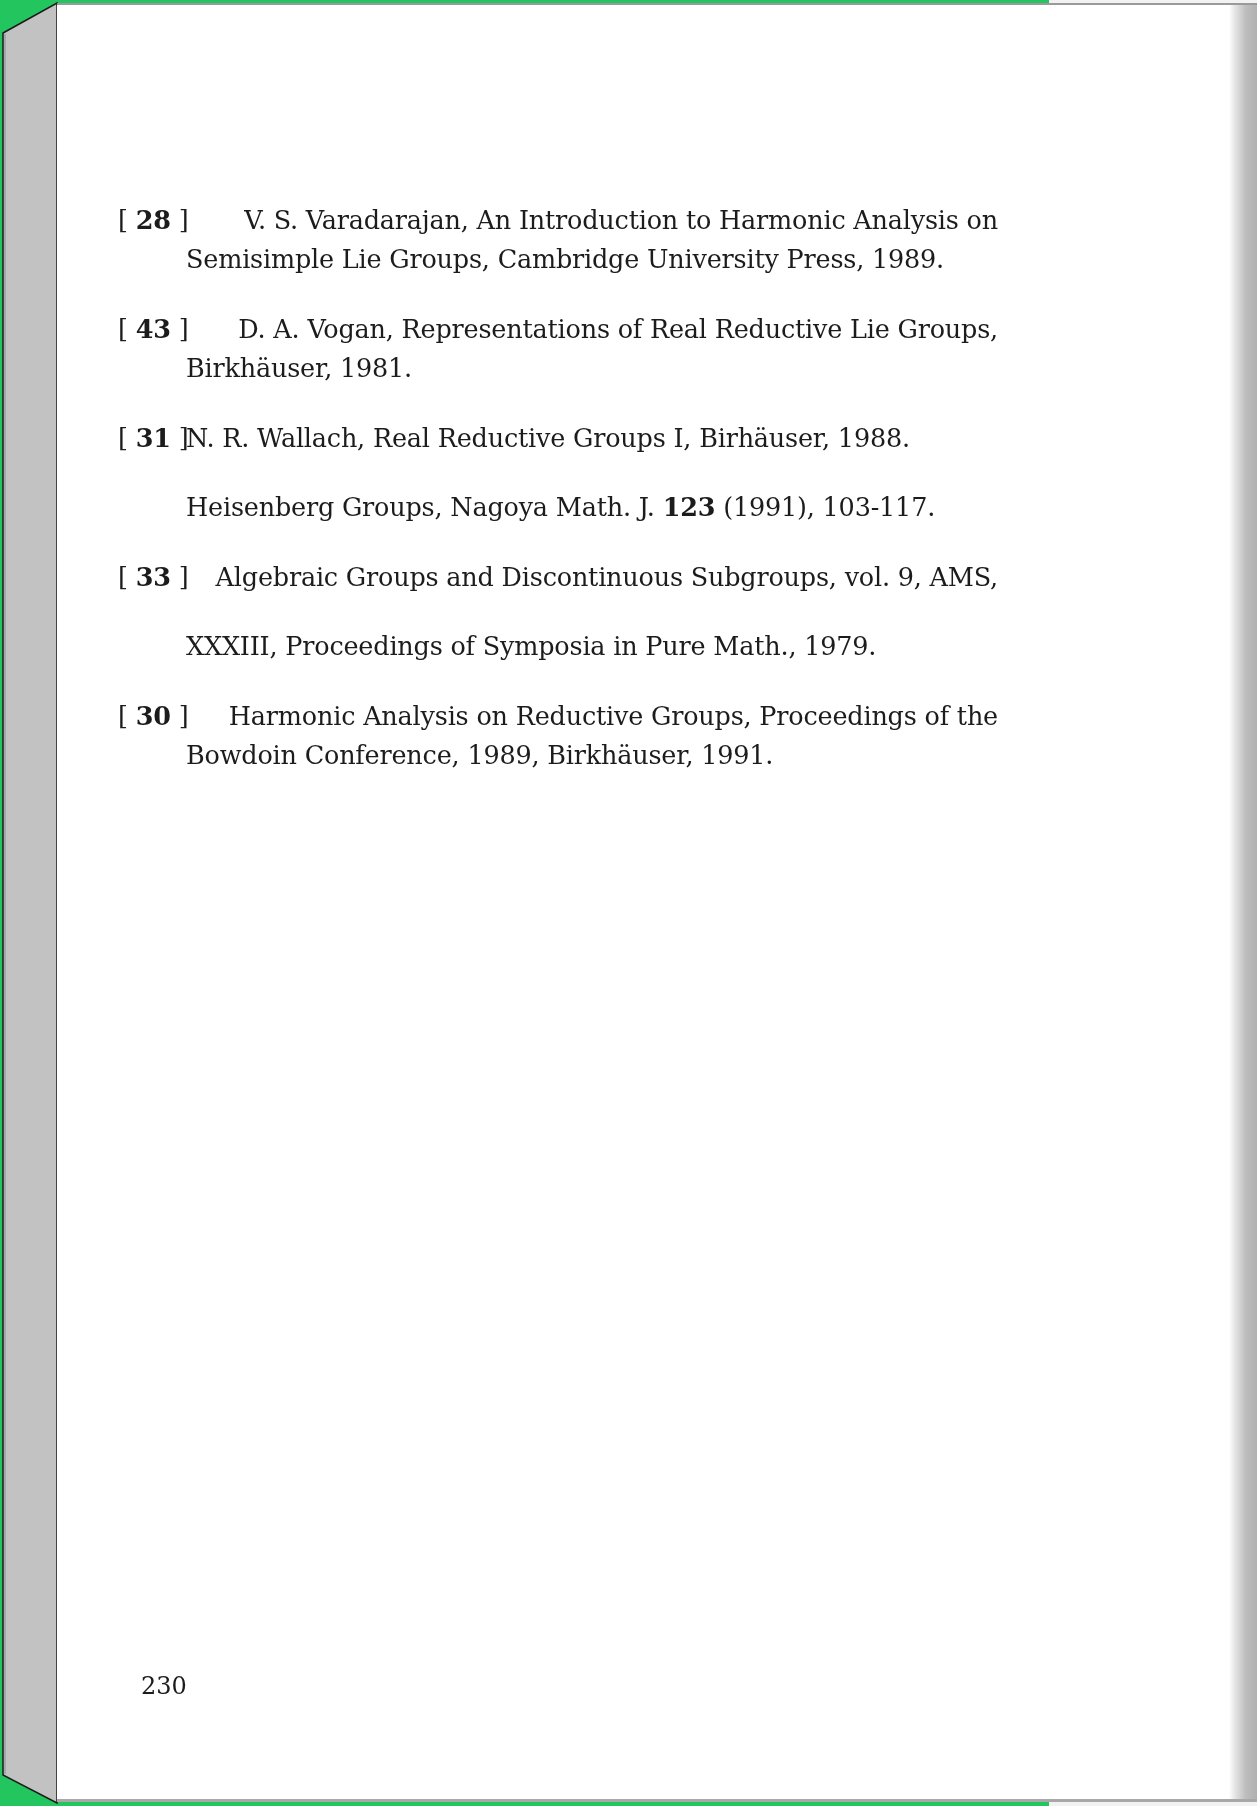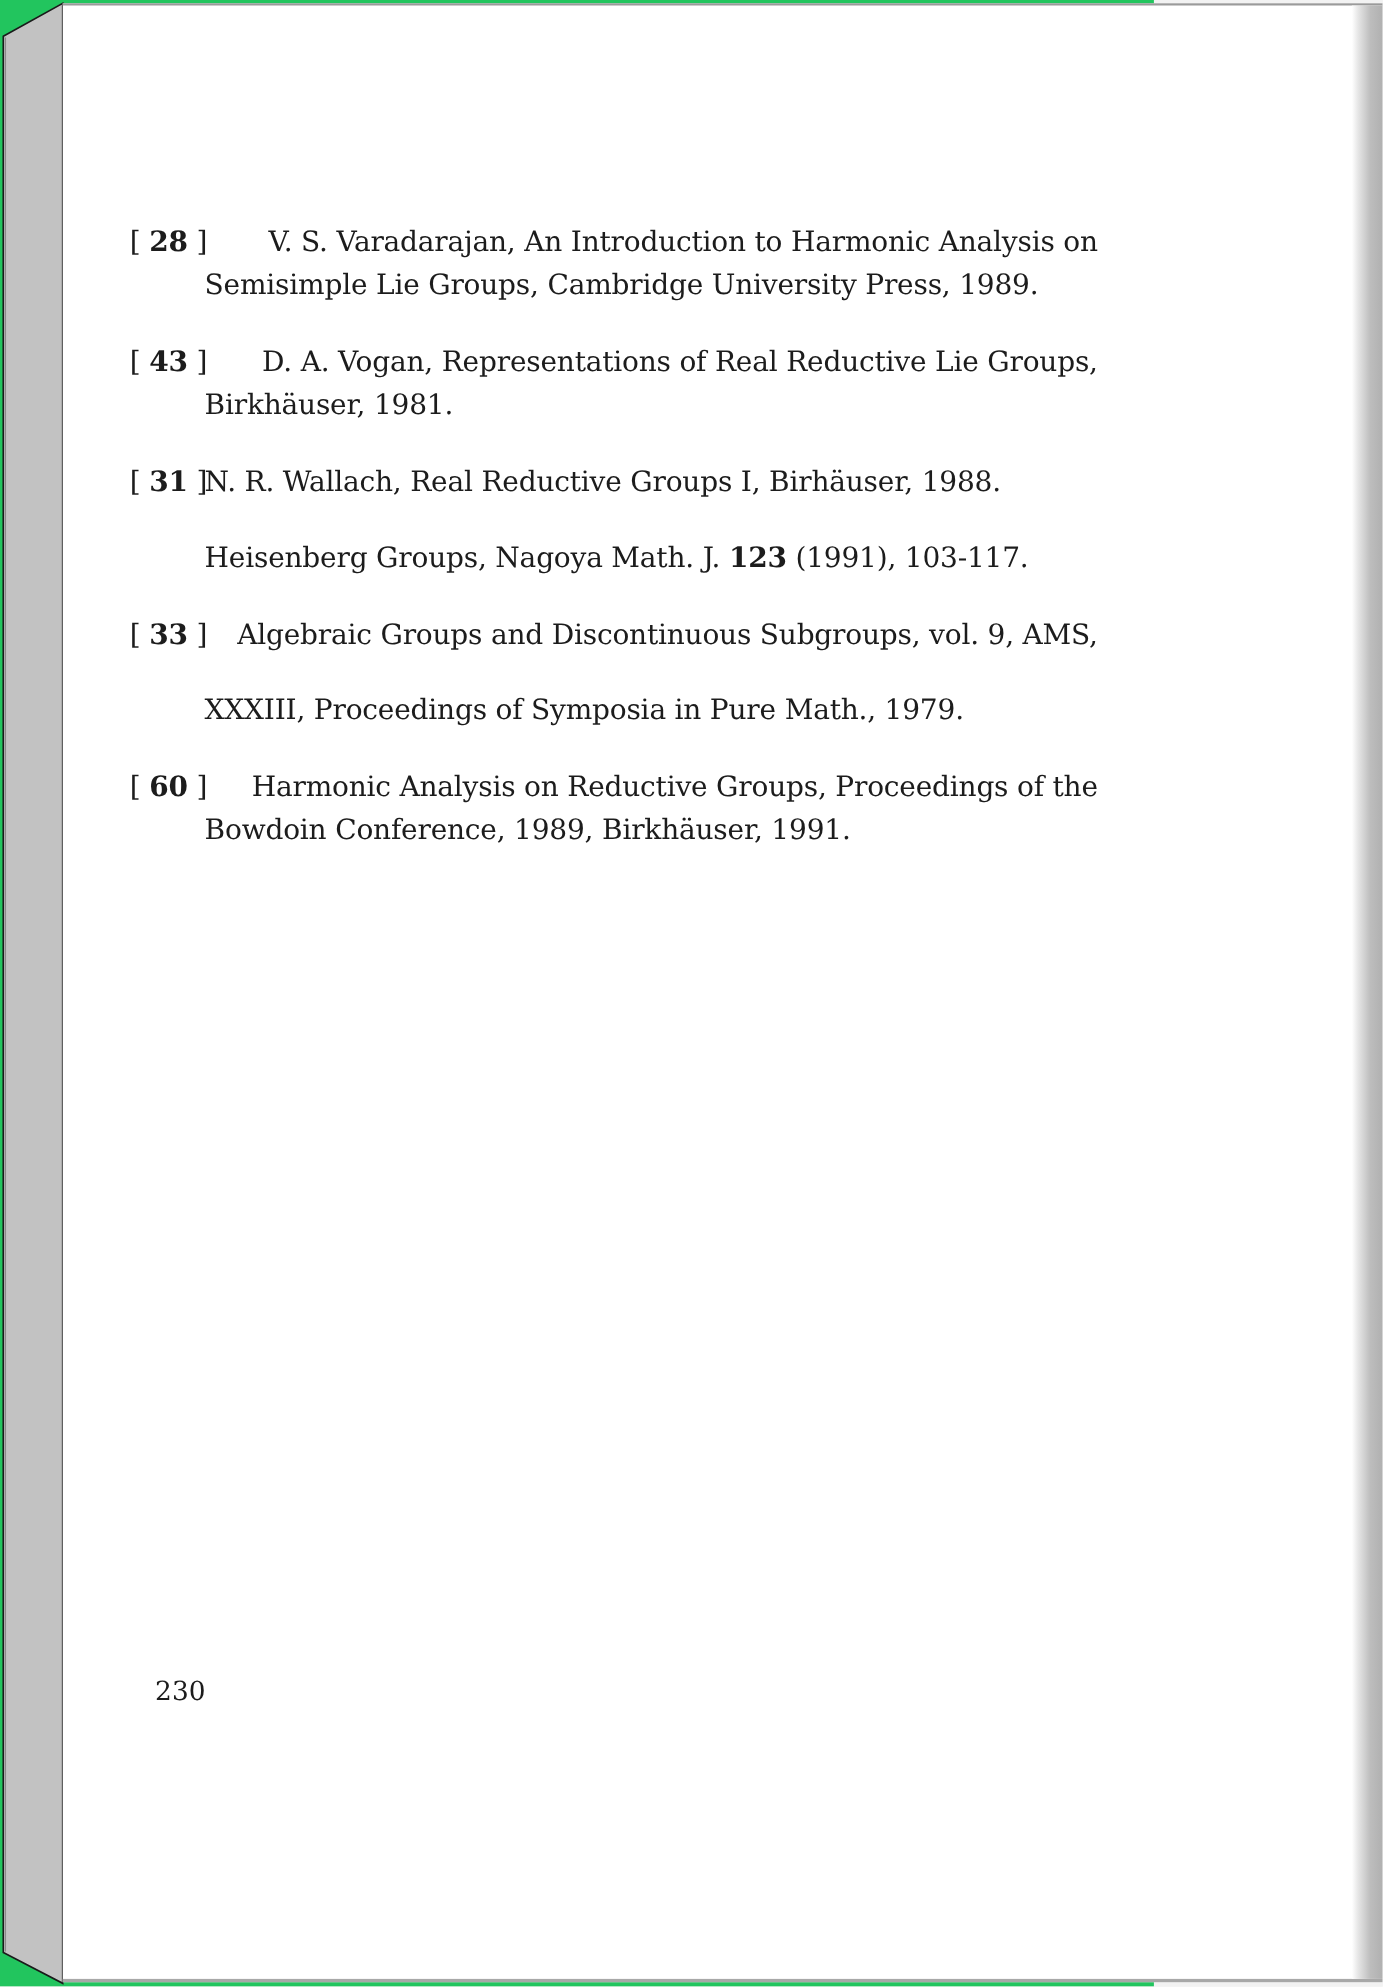--- a/index.html
+++ b/index.html
@@ -86,21 +86,21 @@
       transform: translateY(-3px);
     }
     .justify-line {
       display: flex;
       justify-content: flex-end;
       width: 812px;
     }
     .page-number {
       position: absolute;
       left: 141px;
-      top: 1523px;
+      top: 1672px;
       font-family: "DejaVu Serif", "Liberation Serif", serif;
       font-size: 24px;
       color: #1c1c1c;
     }
   </style>
 </head>
 <body>
 
 <div class="stage">
 
@@ -157,21 +157,21 @@
           </span>
       </div>
     </div>
 
     <div class="ref">
       <div class="ref-rest">XXXIII, Proceedings of Symposia in Pure Math., 1979.</div>
     </div>
 
     <div class="ref">
       <div class="ref-first">
-        <span class="ref-label">[ <b>60</b> ]</span>
+        <span class="ref-label">[ <b>30</b> ]</span>
         <span class="justify-line">
             <span>Harmonic Analysis on Reductive Groups, Proceedings of the</span>
           </span>
       </div>
       <div class="ref-rest">Bowdoin Conference, 1989, Birkhäuser, 1991.</div>
     </div>
 
   </div>
 
   <div class="page-number">230</div>

